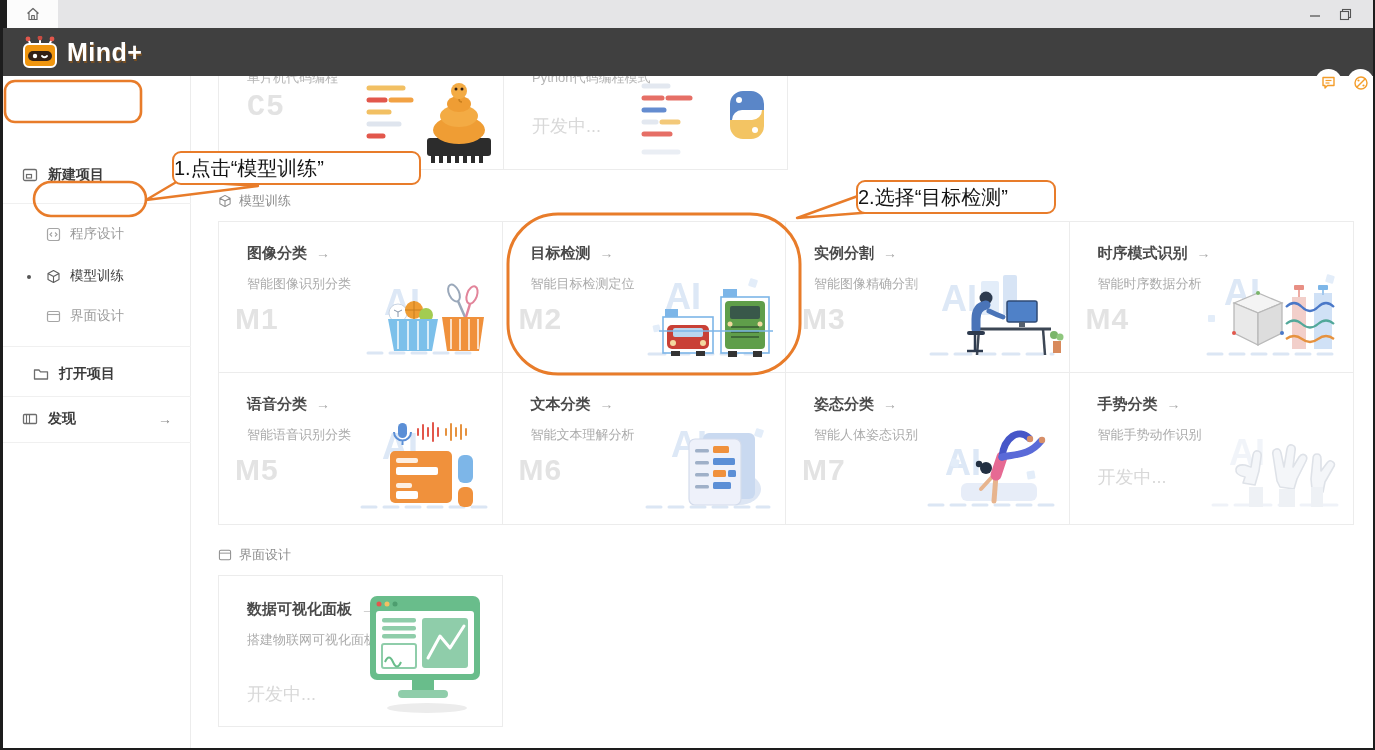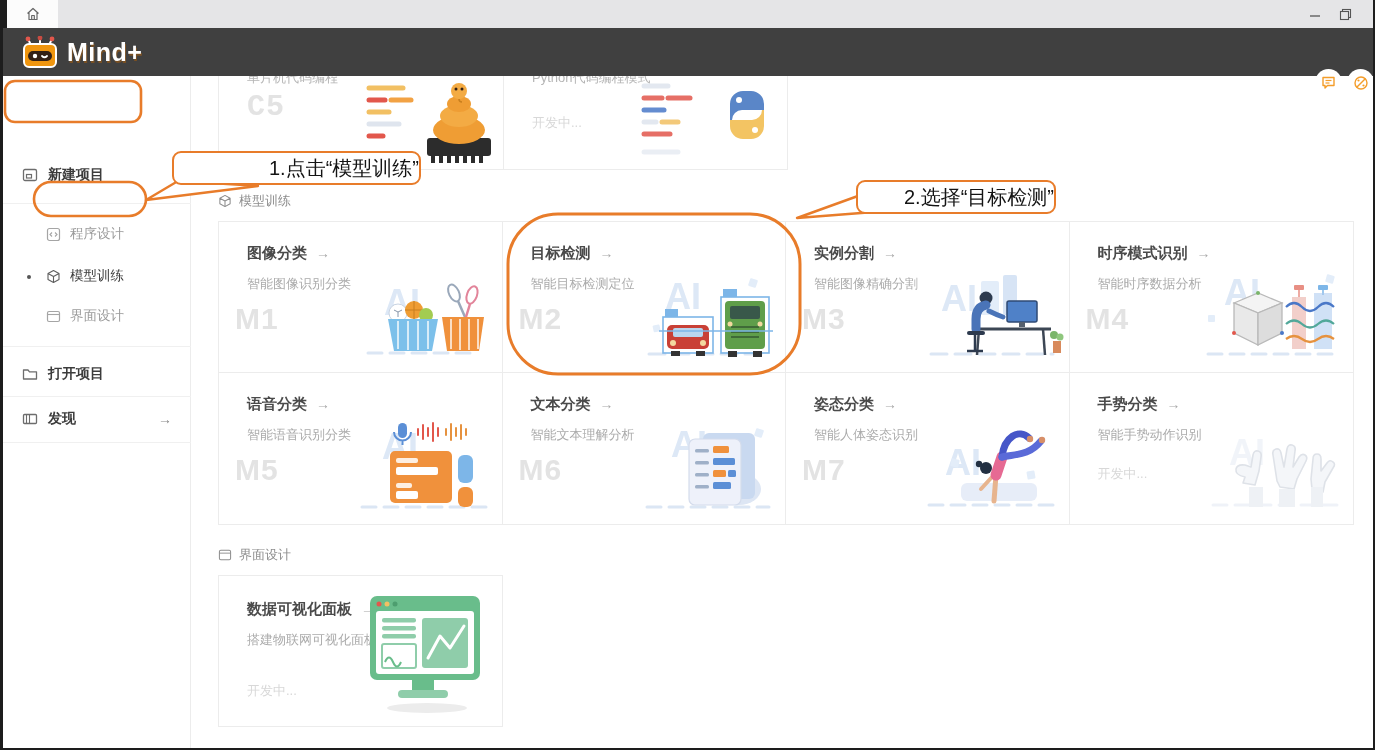--- a/index.html
+++ b/index.html
@@ -32,21 +32,21 @@
   .sb-item { position:absolute; display:flex; align-items:center; gap:10px; font-size:14px; color:#3c3c3c; font-weight:600; cursor:pointer; }
   .sb-sub  { position:absolute; display:flex; align-items:center; gap:9px; font-size:13.5px; color:#9b9b9b; cursor:pointer; }
   .sb-sub.active { color:#3c3c3c; }
   .sb-dot { position:absolute; left:24px; top:199px; width:4px; height:4px; border-radius:50%; background:#555; font-size:0; }
 
   
   .pcard-row { position:absolute; left:218px; top:76px; width:570px; height:94px; border-bottom:1px solid #ececec; border-left:1px solid #ececec; border-right:1px solid #ececec; }
   .pcard { position:absolute; top:0; width:285px; height:94px; overflow:hidden; }
   .pcard .cutsub { position:absolute; left:28px; top:-7px; font-size:13px; color:#b5b5b5; }
   .wm { font-weight:800; font-size:30px; color:#e3e3e3; letter-spacing:1px; }
-  .devtxt { font-size:13px; color:#d8d8d8; }
+  .devtxt { font-size:18px; color:#d8d8d8; }
 
   .sechead { position:absolute; display:flex; align-items:center; gap:7px; font-size:13px; color:#8d8d8d; }
 
   #model-grid { position:absolute; left:218px; top:221px; width:1136px; border:1px solid #ececec; display:grid; grid-template-columns:repeat(4,1fr); background:#fff; }
   .mcard { position:relative; height:151px; border-right:1px solid #ececec; overflow:hidden; background:#fff; cursor:pointer; }
   .mcard:nth-child(4n) { border-right:none; }
   .mcard:nth-child(-n+4) { border-bottom:1px solid #ececec; }
   .ct { position:absolute; left:28px; top:22px; font-size:15px; font-weight:bold; color:#4a4a4a; white-space:nowrap; }
   .ct .arr { color:#a8a8a8; font-weight:normal; font-size:14px; margin-left:9px; }
   .cs { position:absolute; left:28px; top:53px; font-size:13px; color:#ababab; white-space:nowrap;font-family:Liberation Serif, serif; }
@@ -55,21 +55,21 @@
   .ill { position:absolute; right:4px; bottom:10px; }
 
   #ui-card { position:absolute; left:218px; top:575px; width:285px; height:152px; border:1px solid #ececec; background:#fff; overflow:hidden; cursor:pointer; }
   #ui-card .ct { top:24px; }
   #ui-card .cs { top:55px; }
   #ui-card .cdev { top:106px; position:absolute; left:28px; }
 
   
   #anno-overlay { position:absolute; left:0; top:0; width:1375px; height:750px; pointer-events:none; z-index:40; }
   .callout { position:absolute; background:#fff; border:2.5px solid #E87C2A; border-radius:9px; color:#141414;
-    font-size:20px; display:flex; align-items:center; justify-content:flex-end; z-index:50; white-space:nowrap; }
+    font-size:20px; display:flex; align-items:center; justify-content:flex-start; z-index:50; white-space:nowrap; }
 </style>
 </head>
 <body>
 
 <div id="window">
 
   <div id="titlebar">
     <div class="darkseg"></div>
     <div id="home-tab">
       <svg width="16" height="16" viewBox="0 0 16 16">
@@ -152,21 +152,21 @@
 
     <div class="sb-sub" style="left:43px; top:231px;">
       <svg width="15" height="15" viewBox="0 0 15 15">
         <rect x="1.5" y="2.5" width="12" height="10" rx="1.5" fill="none" stroke="#a5a5a5" stroke-width="1.2"></rect>
         <line x1="1.5" y1="5.5" x2="13.5" y2="5.5" stroke="#a5a5a5" stroke-width="1.1"></line>
       </svg>
       <span>界面设计</span>
     </div>
     <div class="sb-div" style="top:270px;"></div>
 
-    <div class="sb-item" style="left:19px; top:289px;">
+    <div class="sb-item" style="left:30px; top:289px;">
       <svg width="16" height="16" viewBox="0 0 16 16">
         <path d="M1.5 4 h4.5 l1.5 1.8 h7 v7.2 h-13 z" fill="none" stroke="#6d6d6d" stroke-width="1.3" stroke-linejoin="round"></path>
       </svg>
       <span>打开项目</span>
     </div>
     <div class="sb-div" style="top:320px;"></div>
 
     <div class="sb-item" style="left:19px; top:334px; width:150px;">
       <svg width="16" height="16" viewBox="0 0 16 16">
         <rect x="1.5" y="3.5" width="13" height="9" rx="1" fill="none" stroke="#6d6d6d" stroke-width="1.3"></rect>

